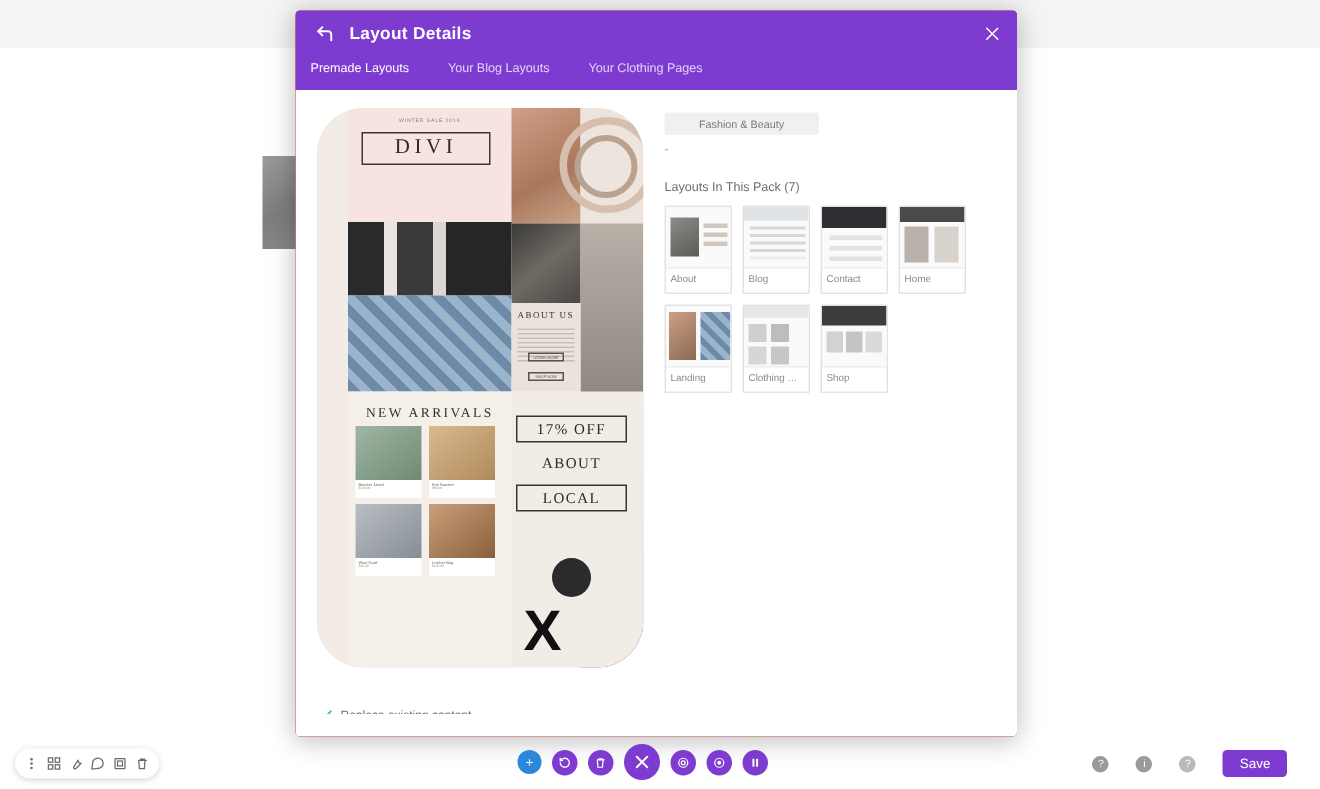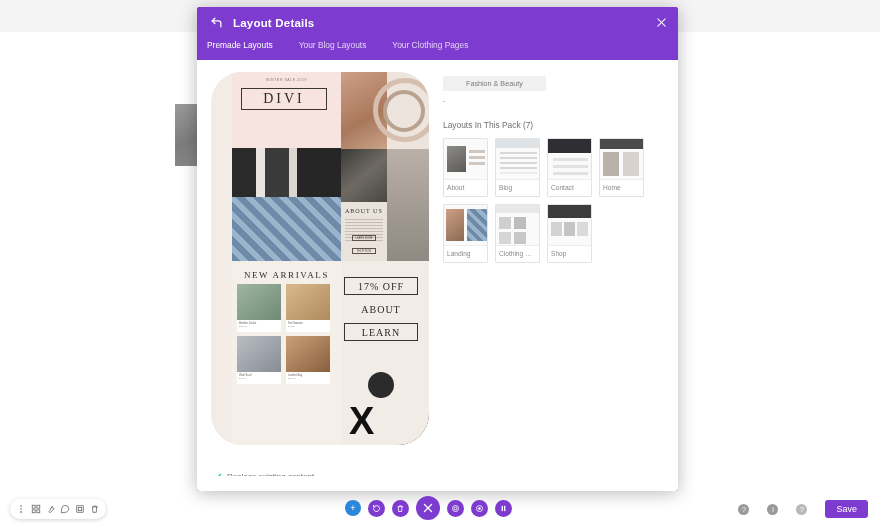--- a/index.html
+++ b/index.html
@@ -212,21 +212,21 @@
   .lt-icon { width:12px; height:12px; color:#6b6b6b; display:flex; align-items:center; justify-content:center; cursor:pointer; }
 
   .center-toolbar { position:absolute; left:345px; top:496px; display:flex; align-items:center; gap:7px; }
   .circ { border-radius:50%; display:flex; align-items:center; justify-content:center; color:#fff; cursor:pointer; }
   .c-sm { width:16px; height:16px; font-size:9px; }
   .c-md { width:17px; height:17px; font-size:9px; }
   .c-lg { width:24px; height:24px; font-size:12px; }
   .c-blue { background:#2b87da; }
   .c-purple { background:#7e3bd0; }
 
-  .right-toolbar { position:absolute; right:12px; top:500px; display:flex; align-items:center; gap:18px; }
+  .right-toolbar { position:absolute; right:22px; top:500px; display:flex; align-items:center; gap:18px; }
   .rt-circ { width:11px; height:11px; border-radius:50%; display:flex; align-items:center; justify-content:center; font-size:7px; color:#fff; cursor:pointer; }
   .btn-save {
     background:#7e3bd0; color:#fff; font-size:9px; padding:4px 11px; border-radius:3px; cursor:pointer;
   }
 </style>
 </head>
 <body>
 
 <div id="root">
 
@@ -311,21 +311,21 @@
           </div>
           <div class="pv-card" style="left:75px; top:264px;">
             <div class="thumb" style="background:linear-gradient(140deg,#caa07a,#8a5f3d);"></div>
             <div class="cap">Leather Bag</div>
             <div class="cap2">$150.00</div>
           </div>
 
           <div class="pv-sale"></div>
           <div class="pv-sale-box" style="top:205px;">17% OFF</div>
           <div class="pv-sale-box" style="top:228px; border:none;">ABOUT</div>
-          <div class="pv-sale-box" style="top:251px;">LEARN</div>
+          <div class="pv-sale-box" style="top:251px;">LOCAL</div>
           <div class="pv-circle"></div>
           <div class="pv-x">X</div>
         </div>
 
 
         <div class="replace-row">
           <span class="check-icon">
             <svg width="9" height="9" viewBox="0 0 24 24" fill="none" stroke="currentColor" stroke-width="3.5" stroke-linecap="round" stroke-linejoin="round">
               <polyline points="20 6 9 17 4 12"></polyline>
             </svg>

